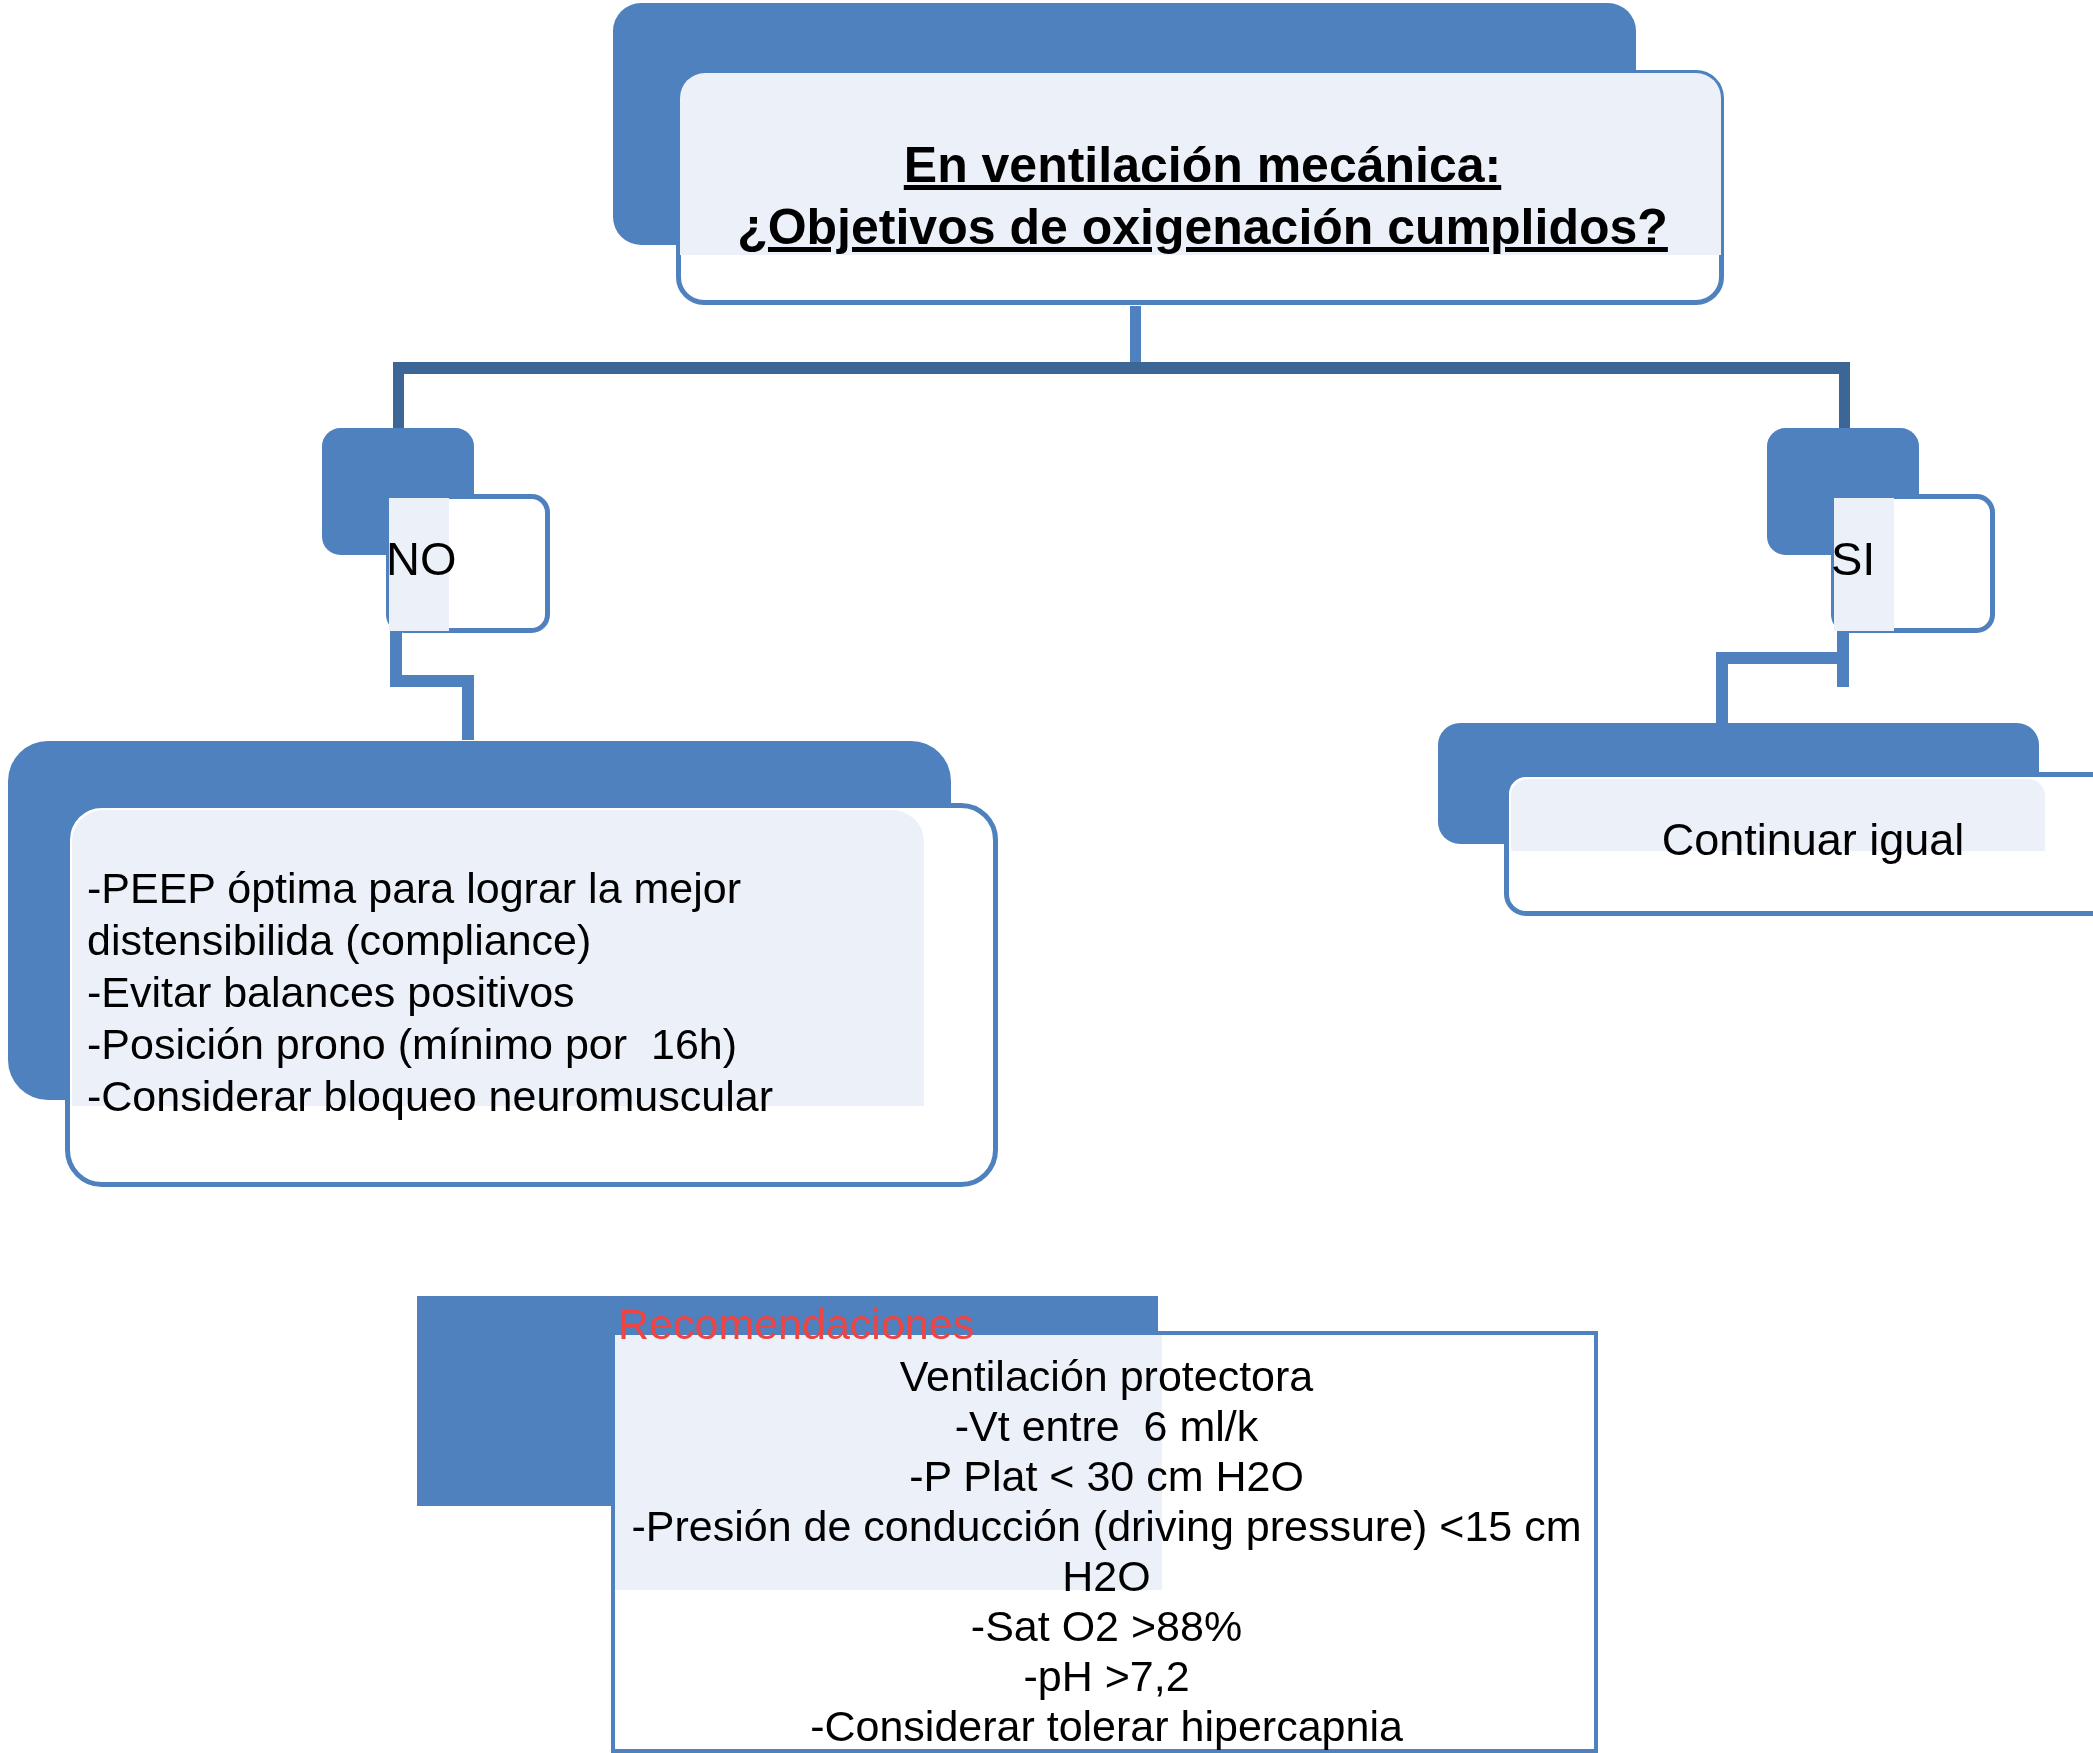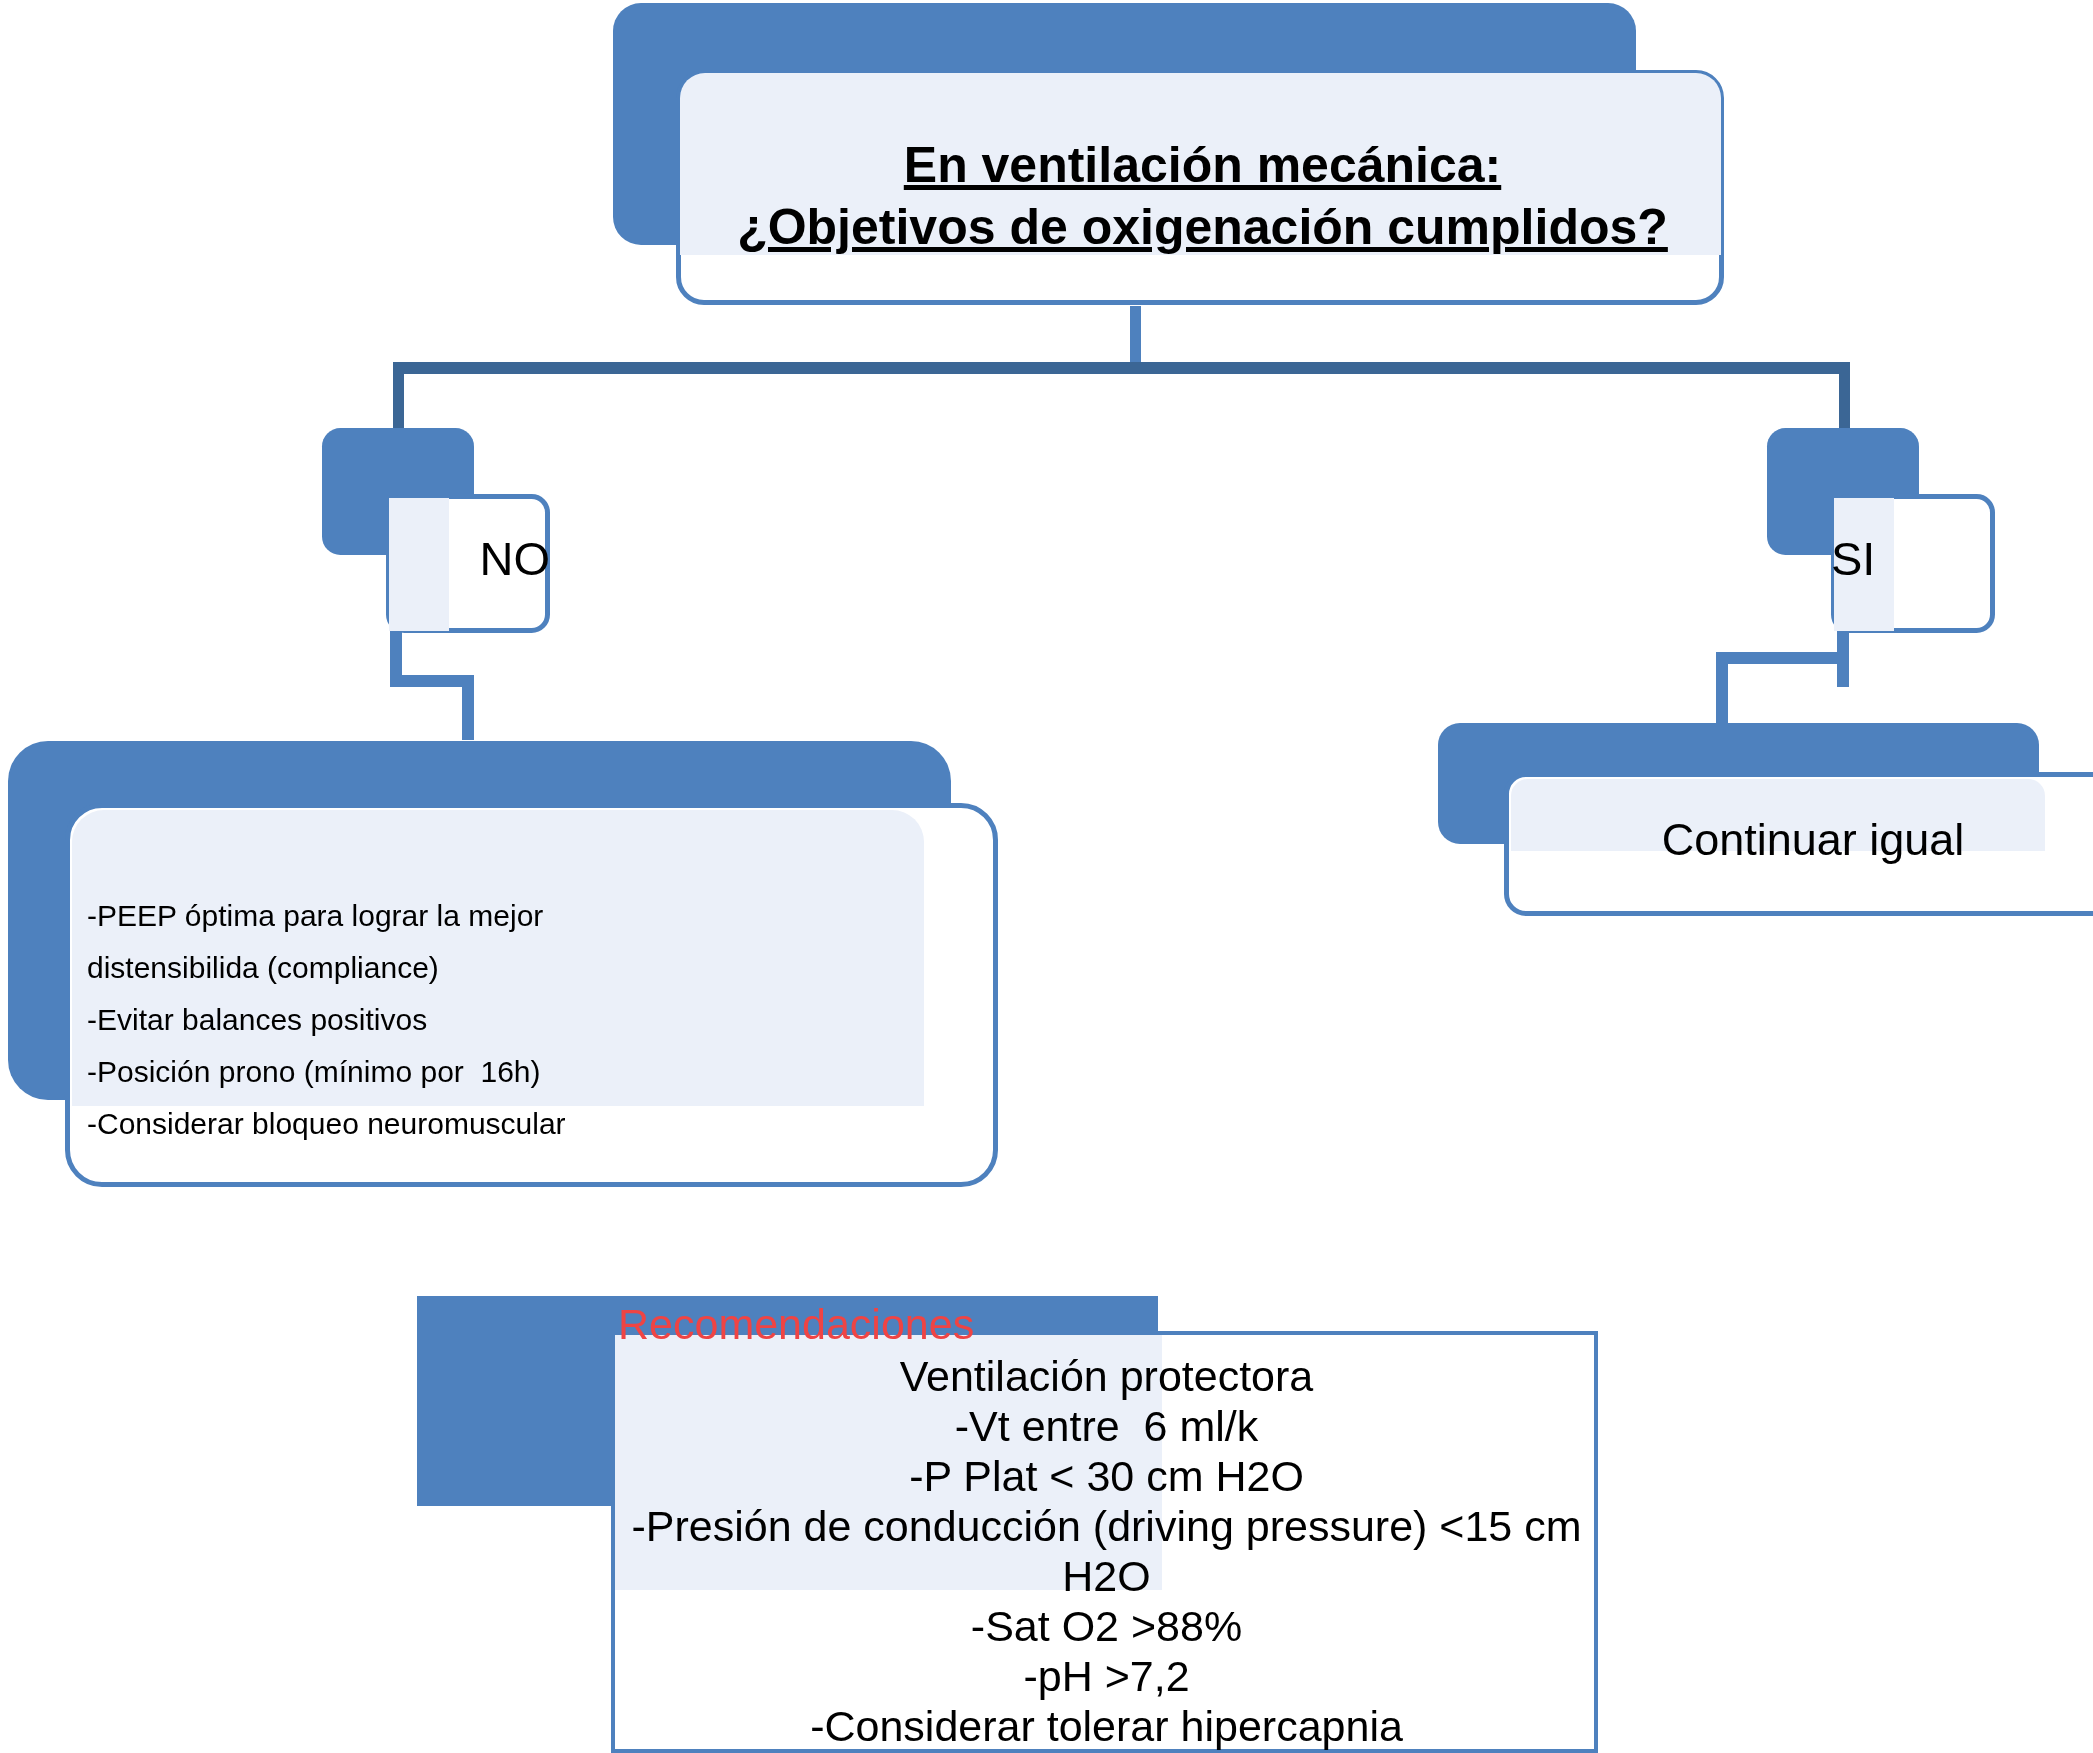--- a/index.html
+++ b/index.html
@@ -94,21 +94,21 @@
   }
   #no-fill {
     left: 389px; top: 498px;
     width: 60px; height: 133px;
   }
   #no-label {
     left: 386px; top: 533px;
     width: 164px;
     font-size: 47px;
     line-height: 52px;
-    text-align: right;
+    text-align: left;
   }
 
   
   #si-shadow {
     left: 1767px; top: 428px;
     width: 152px; height: 127px;
     border-radius: 18.4px;
   }
   #si-card {
     left: 1831px; top: 494px;
@@ -139,24 +139,23 @@
     border-radius: 37px;
   }
   #peep-fill {
     left: 72px; top: 810px;
     width: 852px; height: 296px;
     border-radius: 32px 32px 0 0;
   }
   #peep-label {
     left: 87px; top: 862px;
     width: 902px;
-    font-size: 30px;
+    font-size: 43px;
     line-height: 52px;
     text-align: left;
-    margin-top: 28px;
   }
 
   
   #cont-shadow {
     left: 1438px; top: 723px;
     width: 601px; height: 121px;
     border-radius: 22px;
   }
   #cont-card {
     left: 1504px; top: 772px;

